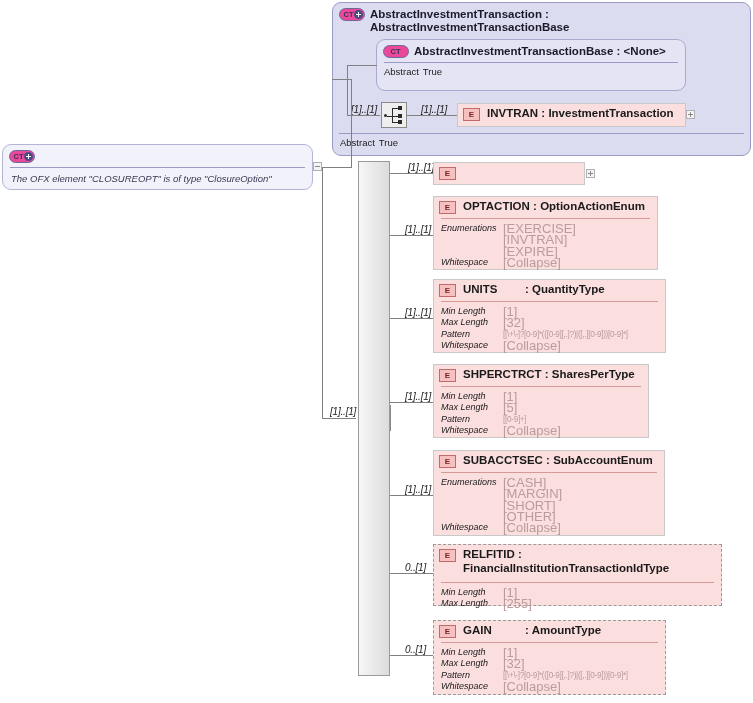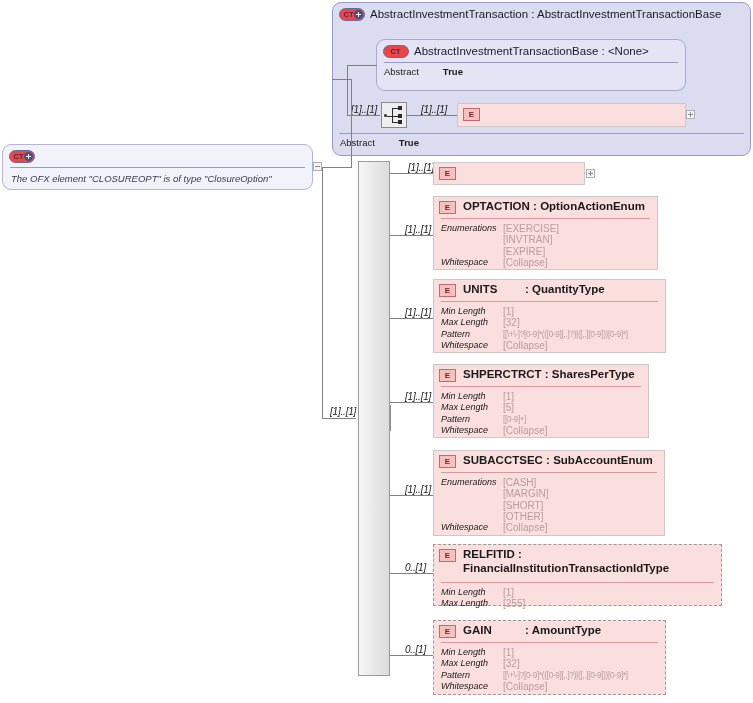--- a/index.html
+++ b/index.html
@@ -47,34 +47,34 @@
     border: 1px solid #b4b4d8;
   }
 
   .ct-head {
     display: flex;
     align-items: flex-start;
     padding: 4px 6px 3px 6px;
   }
   .ct-title {
     font-size: 11.5px;
-    font-weight: normal;
+    font-weight: bold;
     color: #1a1a2a;
     line-height: 13px;
     padding-left: 5px;
     padding-top: 1px;
   }
 
   
   .ct-icon {
     flex: 0 0 auto;
     width: 26px; height: 13px;
     border: 1px solid #6a6a9a;
     border-radius: 7px;
-    background: #ef4444;
+    background: #ec4899;
     display: flex;
     align-items: center;
     justify-content: center;
     position: relative;
     margin-top: 1px;
   }
   .ct-icon .lbl {
     font-size: 7.5px;
     font-weight: bold;
     color: #33335c;
@@ -109,22 +109,21 @@
     font-size: 9.5px;
     line-height: 11.5px;
   }
   .facet-row { display: flex; }
   .facet-name {
     color: #1a1a1a;
     flex: 0 0 auto;
   }
   .facet-val {
     color: #1a1a1a;
-    padding-left: 24px;
-    font-weight: bold;
+    padding-left: 4px;
   }
 
   
   .desc {
     font-style: italic;
     font-size: 9.5px;
     color: #3a3a55;
     padding: 3px 8px 4px 8px;
     line-height: 12px;
   }
@@ -193,21 +192,21 @@
   .efacets .frow { display: flex; align-items: flex-start; }
   .efacets .fname {
     font-style: italic;
     color: #1a1a1a;
     flex: 0 0 62px;
     white-space: nowrap;
   }
   .efacets .fval {
     color: #bb9b9b;
     white-space: nowrap;
-    font-size: 10px;
+    font-size: 13px;
     line-height: 11.3px;
   }
   .efacets .fval.mono { font-size: 8.2px; letter-spacing: -0.3px; }
 
   
   .seq {
     position: absolute;
     width: 26px; height: 26px;
     background: #eeeeee;
     border: 1px solid #8a8a8a;
@@ -282,20 +281,25 @@
     </div>
 
     <div class="hline" style="left:74px; top:112px; width:50px;"></div>
     <div class="card" style="left:88px; top:101px;">[1]..[1]</div>
 
     <div class="ebox" style="left:124px; top:100px; width:229px; height:24px;">
       <div class="e-head">
         <span class="e-icon">
           <span class="lbl">E</span>
         </span>
+        <span class="e-title">
+          <span>INVTRAN</span>
+          <span>:</span>
+          <span>InvestmentTransaction</span>
+        </span>
       </div>
     </div>
     <div class="expand" style="left:353px; top:107px;"></div>
 
     <div class="sep" style="position:absolute; left:6px; right:6px; top:130px; margin:0;"></div>
     <div class="facets" style="position:absolute; left:0; top:133px;">
       <div class="facet-row">
         <span class="facet-name">Abstract</span>
         <span class="facet-val">True</span>
       </div>

